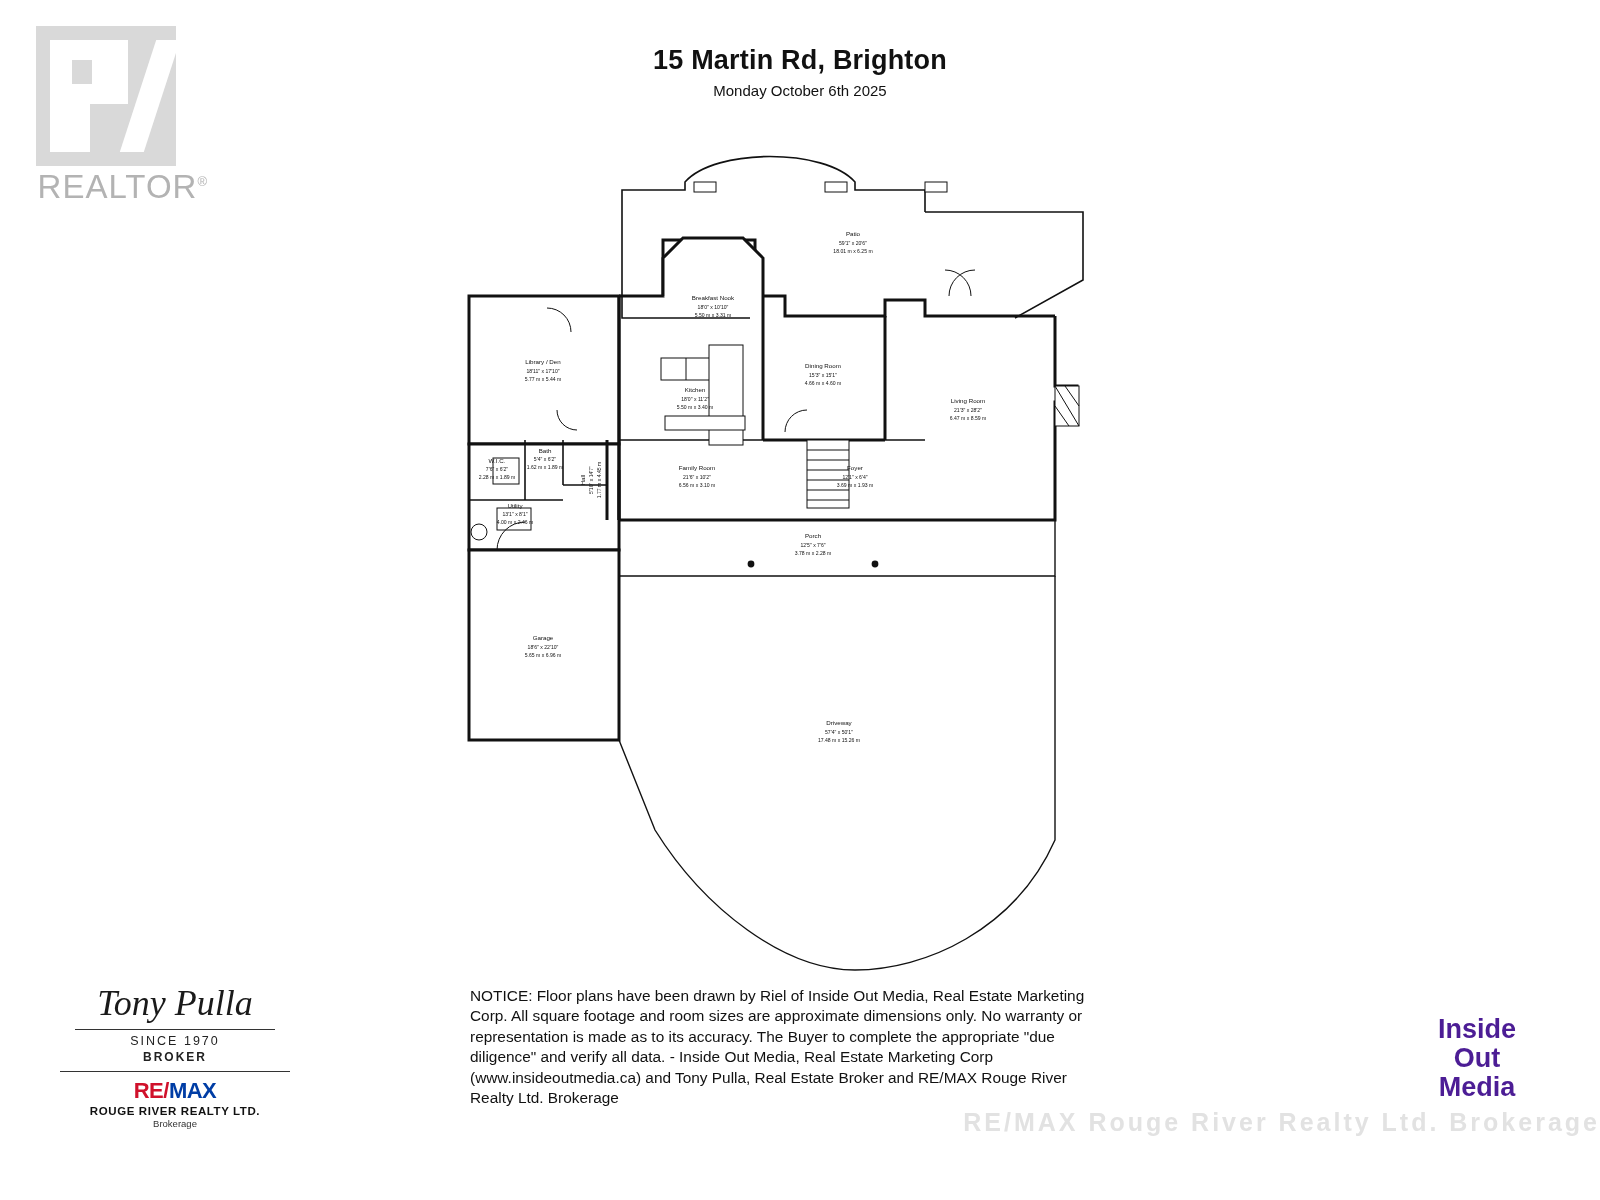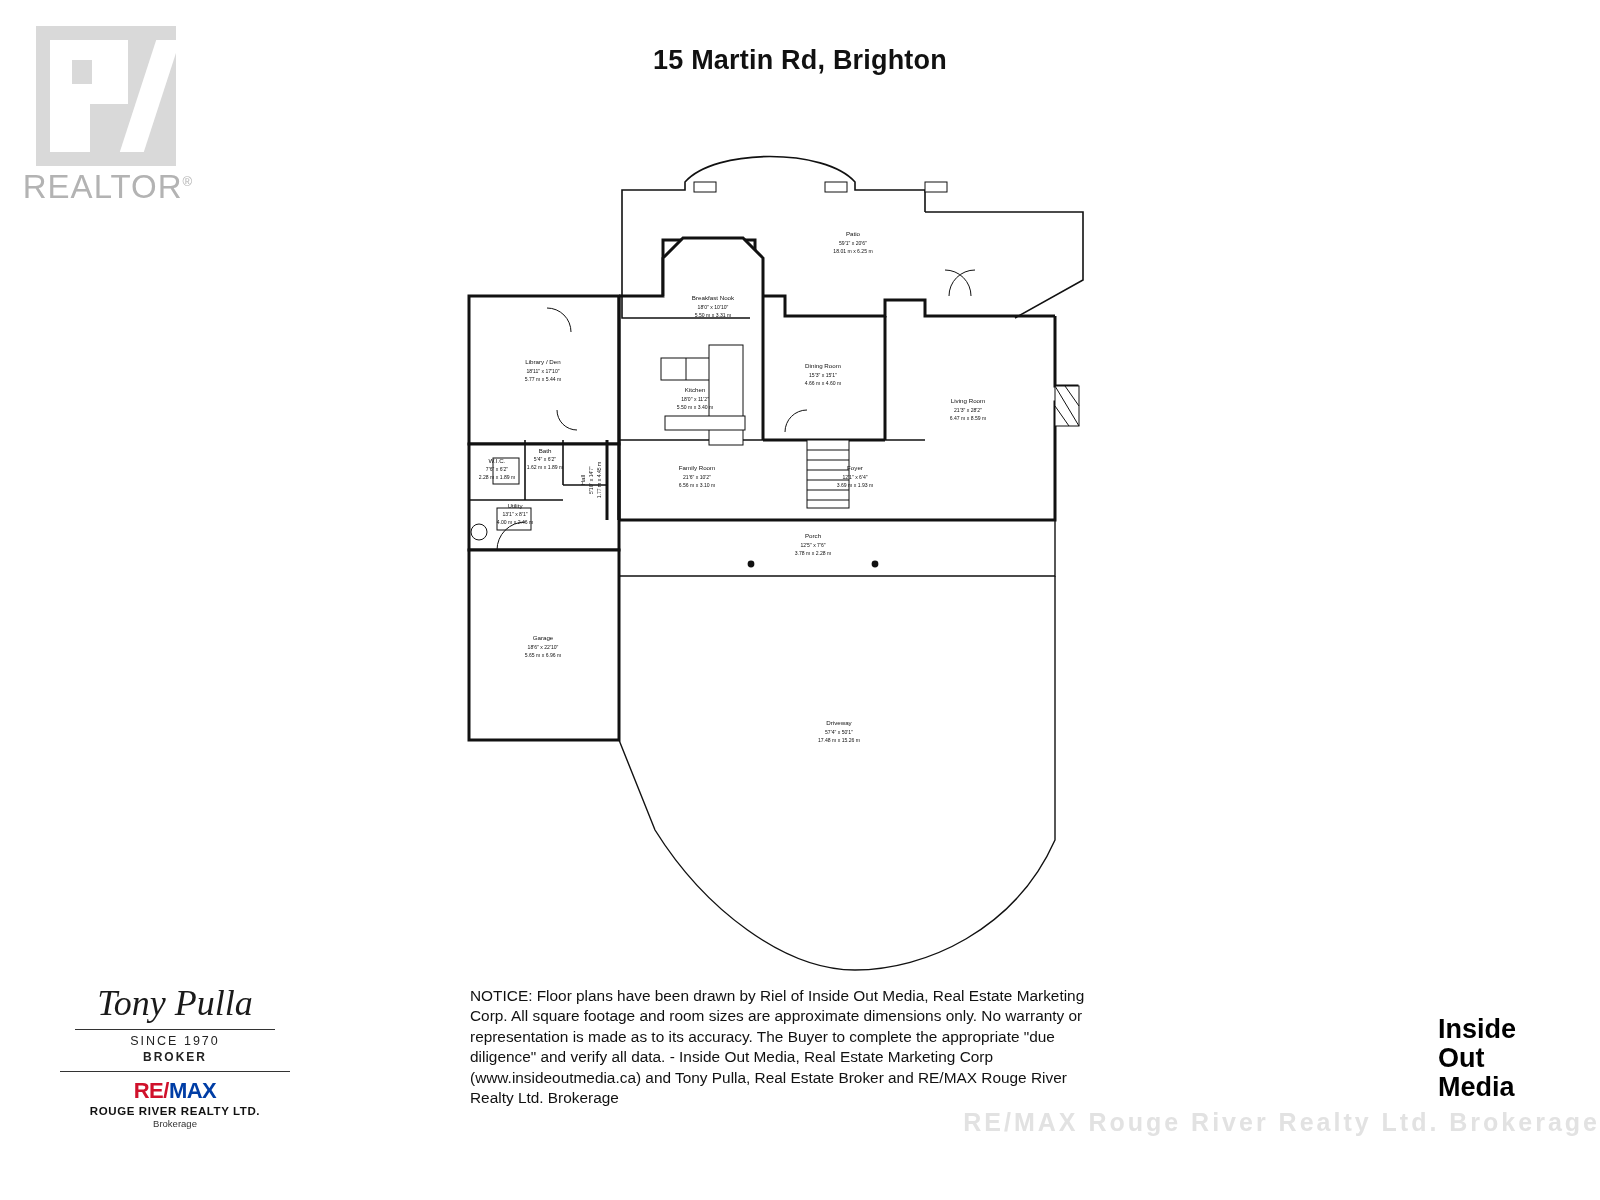--- a/index.html
+++ b/index.html
@@ -13,21 +13,21 @@
   }
   
   #header{position:absolute;left:0;top:46px;width:1600px;text-align:center;}
   #title{font-size:27px;font-weight:700;letter-spacing:.2px;color:#111;line-height:1.1;}
   #subtitle{font-size:15px;font-weight:400;color:#111;margin-top:6px;}
 
   
   #realtor-logo{position:absolute;left:8px;top:26px;width:200px;height:185px;}
   #realtor-mark{position:absolute;left:28px;top:0;width:140px;height:140px;background:#d9d9d9;}
   #realtor-mark .r-cut{position:absolute;background:#ffffff;}
-  #realtor-word{position:absolute;left:0;top:142px;width:200px;text-align:center;
+  #realtor-word{position:absolute;left:0;top:142px;width:200px;text-align:right;
      font-size:33px;letter-spacing:1px;color:#b3b3b3;font-family:"Liberation Sans", sans-serif;font-weight:400;}
   #realtor-word sup{font-size:13px;vertical-align:super;}
 
   
   #plan{position:absolute;left:455px;top:140px;width:660px;height:860px;}
   #plan svg{display:block;}
 
   .rm{font-family:"Liberation Sans", sans-serif;fill:#111;text-anchor:middle;}
   .rm-name{font-size:6.2px;}
   .rm-dim{font-size:5.1px;}
@@ -43,32 +43,33 @@
   #tony-since{font-size:12.5px;letter-spacing:2px;color:#222;}
   #tony-broker{font-size:12px;letter-spacing:2px;color:#222;margin-top:2px;font-weight:700;}
   #tony-rule2{width:230px;height:1px;background:#333;margin:7px auto 6px auto;}
   #remax{font-size:22px;font-weight:700;letter-spacing:-0.5px;}
   #remax .red{color:#d0112b;text-align:right;}
   #remax .blue{color:#003da5;}
   #remax-sub{font-size:11.5px;font-weight:700;letter-spacing:.6px;color:#111;margin-top:1px;}
   #remax-sub2{font-size:9.5px;color:#333;margin-top:1px;}
 
   
-  #iom{position:absolute;right:84px;top:1015px;text-align:left;
-    font-size:27px;font-weight:700;line-height:1.08;color:#000000;}
+  #iom{position:absolute;right:84px;top:1015px;text-align:center;
+    font-size:27px;font-weight:700;line-height:1.08;color:#4c1d95;}
 
   
   #watermark{position:absolute;left:0;top:1108px;width:1600px;text-align:right;
     font-size:25px;letter-spacing:3px;color:#e2e2e2;font-weight:700;}
 </style>
 </head>
 <body>
 
 <div id="header">
   <div id="title">15 Martin Rd, Brighton</div>
+  <div id="subtitle">Monday October 6th 2025</div>
 </div>
 
 <div id="realtor-logo">
   <div id="realtor-mark">
     <div class="r-cut" style="left:14px;top:14px;width:22px;height:112px;"></div>
     <div class="r-cut" style="left:36px;top:14px;width:56px;height:20px;"></div>
     <div class="r-cut" style="left:56px;top:34px;width:36px;height:24px;"></div>
     <div class="r-cut" style="left:36px;top:58px;width:56px;height:20px;"></div>
     <div class="r-cut" style="left:36px;top:78px;width:18px;height:48px;"></div>
     <div class="r-cut" style="left:102px;top:14px;width:24px;height:112px;transform:skewX(-18deg);"></div>

